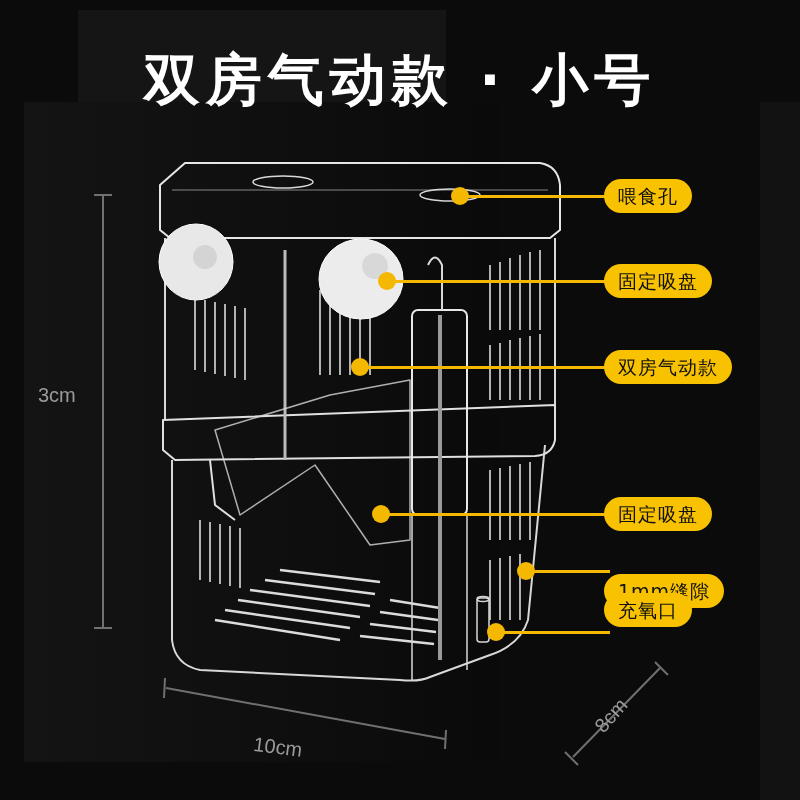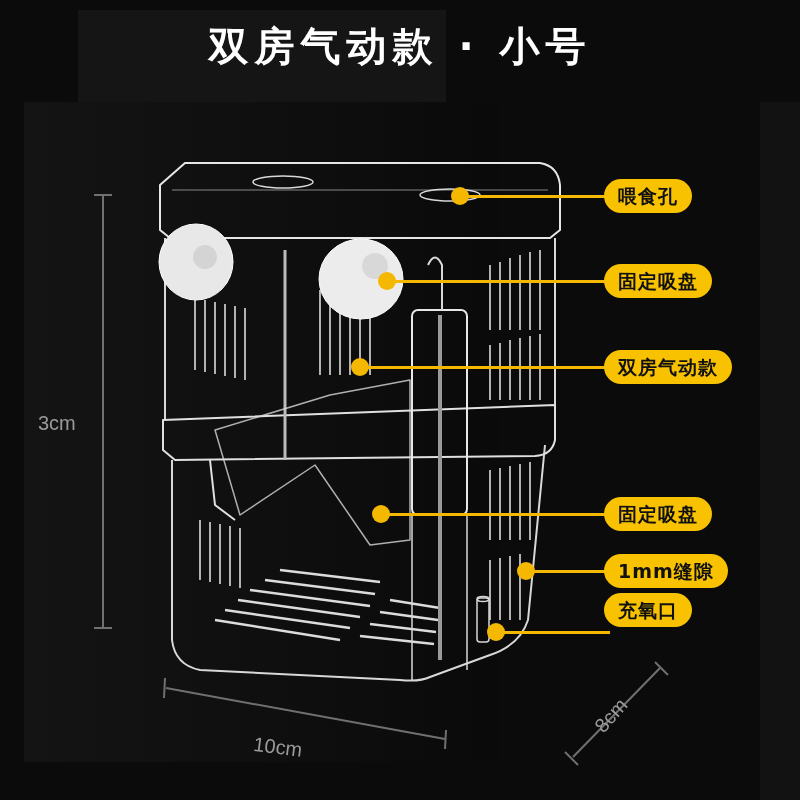--- a/index.html
+++ b/index.html
@@ -11,36 +11,36 @@
   .bg-panel-top {
     position:absolute; left:78px; top:10px; width:368px; height:92px;
     background:#151515;
   }
   .bg-panel {
     position:absolute; left:24px; top:102px; width:476px; height:660px;
     background:linear-gradient(90deg,#141414 0%,#0e0e0e 60%,#0a0a0a 100%);
   }
   .bg-right { position:absolute; left:760px; top:102px; width:40px; height:698px; background:#121212; }
   .title {
-    position:absolute; left:0; top:6px; width:800px; text-align:center;
-    color:#ffffff; font-size:40px; font-weight:bold; letter-spacing:6px; line-height:80px;
+    position:absolute; left:0; top:40px; width:800px; text-align:center;
+    color:#ffffff; font-size:56px; font-weight:bold; letter-spacing:6px; line-height:80px;
   }
   
   .product { position:absolute; left:0; top:0; width:800px; height:800px; }
   
   .dim-text { position:absolute; color:#9a9a9a; font-size:20px; font-family:"Liberation Sans", sans-serif; }
-  .dim-v { left:38px; top:412px; }
+  .dim-v { left:38px; top:384px; }
   .dim-h { left:255px; top:733px; transform:rotate(7deg); transform-origin:left top; }
   .dim-d { left:590px; top:722px; transform:rotate(-48deg); transform-origin:left top; }
   
   .callout-line { position:absolute; height:3px; background:#f5b800; }
   .callout-dot { position:absolute; width:18px; height:18px; border-radius:50%; background:#f5b800; }
   .pill {
     position:absolute; left:604px; height:34px; border-radius:17px;
-    background:#f8c200; color:#111; font-weight:bold; font-size:19px;
+    background:#f8c200; color:#111; font-weight:normal; font-size:19px;
     line-height:34px; padding:0 14px; white-space:nowrap; letter-spacing:1px;
   }
 </style>
 </head>
 <body>
 
 <div class="bg-panel-top"></div>
 <div class="bg-panel"></div>
 <div class="bg-right"></div>
 
@@ -173,19 +173,19 @@
   <div class="pill" style="top:350px;">双房气动款</div>
 </div>
 <div>
   <div class="callout-dot" style="left:372px; top:505px;"></div>
   <div class="callout-line" style="left:381px; top:513px; width:229px;"></div>
   <div class="pill" style="top:497px;">固定吸盘</div>
 </div>
 <div>
   <div class="callout-dot" style="left:517px; top:562px;"></div>
   <div class="callout-line" style="left:526px; top:570px; width:84px;"></div>
-  <div class="pill" style="top:554px;">1mm缝隙</div>
+  <div class="pill" style="top:574px;">1mm缝隙</div>
 </div>
 <div>
   <div class="callout-dot" style="left:487px; top:623px;"></div>
   <div class="callout-line" style="left:496px; top:631px; width:114px;"></div>
   <div class="pill" style="top:593px;">充氧口</div>
 </div>
 
 </body></html>

